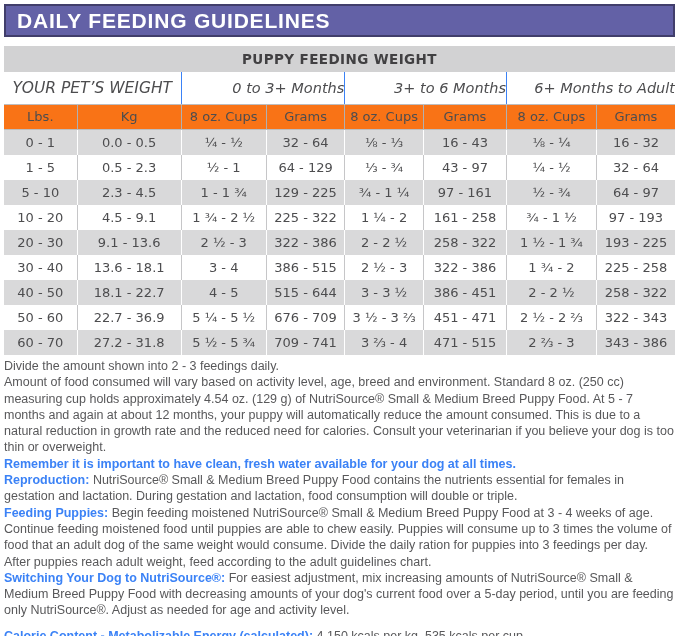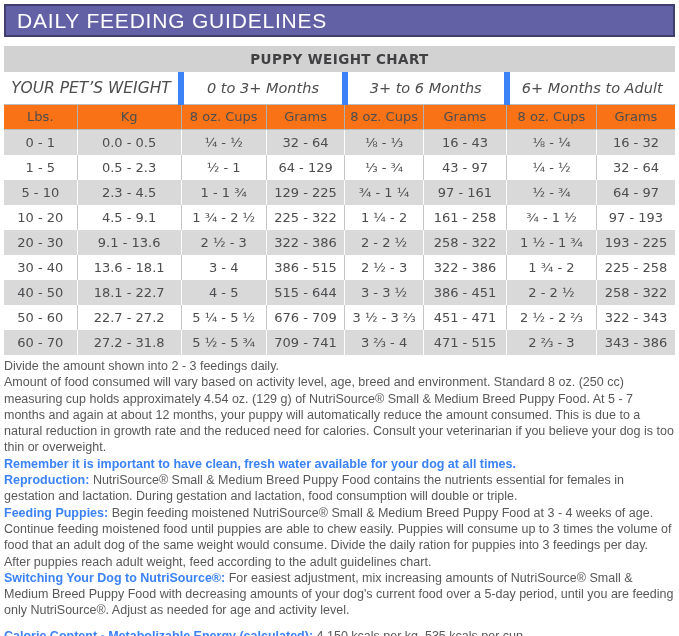--- a/index.html
+++ b/index.html
@@ -18,21 +18,21 @@
     height: 29px;
     display: flex;
     align-items: center;
     padding-left: 11px;
     margin-bottom: 9px;
   }
   .banner h1 {
     margin: 0;
     color: #ffffff;
     font-size: 21px;
-    font-weight: normal;
+    font-weight: bold;
     letter-spacing: 0.8px;
     line-height: 1;
     text-align: right;
   }
 
   
   table.feeding-table {
     width: 100%;
     border-collapse: collapse;
     table-layout: fixed;
@@ -54,21 +54,21 @@
     padding: 5px 0 5px 0;
   }
   tr.group-row th {
     background: #ffffff;
     font-weight: normal;
     font-size: 14.5px;
     padding: 7px 0;
     border-bottom: 1px solid #bdbdbf;
     font-style: italic;
   }
-  tr.group-row th.gl { border-left: 6px solid #3b82f6; }
+  tr.group-row th.gl { border-left: 1px solid #3b82f6; text-align: right; }
   tr.sub-row th {
     background: #f97316;
     font-weight: normal;
     font-size: 13px;
     padding: 4px 0 5px 0;
     border-bottom: 1px solid #bdbdbf;
   }
   tr.sub-row th.cl { border-left: 1px solid #b0b0b2; }
   tbody td {
     font-size: 13px;
@@ -104,21 +104,21 @@
       <col style="width:15.5%">
       <col style="width:12.7%">
       <col style="width:11.7%">
       <col style="width:11.7%">
       <col style="width:12.4%">
       <col style="width:13.4%">
       <col style="width:11.7%">
     </colgroup>
     <thead>
       <tr class="title-row">
-        <th colspan="8">PUPPY WEIGHT CHART</th>
+        <th colspan="8">PUPPY FEEDING WEIGHT</th>
       </tr>
       <tr class="group-row">
         <th colspan="2" style="font-size:15.5px">YOUR PET’S WEIGHT</th>
         <th colspan="2" class="gl">0 to 3+ Months</th>
         <th colspan="2" class="gl">3+ to 6 Months</th>
         <th colspan="2" class="gl">6+ Months to Adult</th>
       </tr>
       <tr class="sub-row">
         <th>Lbs.</th>
         <th class="cl">Kg</th>
@@ -196,21 +196,21 @@
           <td>18.1 - 22.7</td>
           <td>4 - 5</td>
           <td>515 - 644</td>
           <td>3 - 3 ½</td>
           <td>386 - 451</td>
           <td>2 - 2 ½</td>
           <td>258 - 322</td>
         </tr>
         <tr class="row-white">
           <td>50 - 60</td>
-          <td>22.7 - 27.2</td>
+          <td>22.7 - 36.9</td>
           <td>5 ¼ - 5 ½</td>
           <td>676 - 709</td>
           <td>3 ½ - 3 ⅔</td>
           <td>451 - 471</td>
           <td>2 ½ - 2 ⅔</td>
           <td>322 - 343</td>
         </tr>
         <tr class="row-gray">
           <td>60 - 70</td>
           <td>27.2 - 31.8</td>

